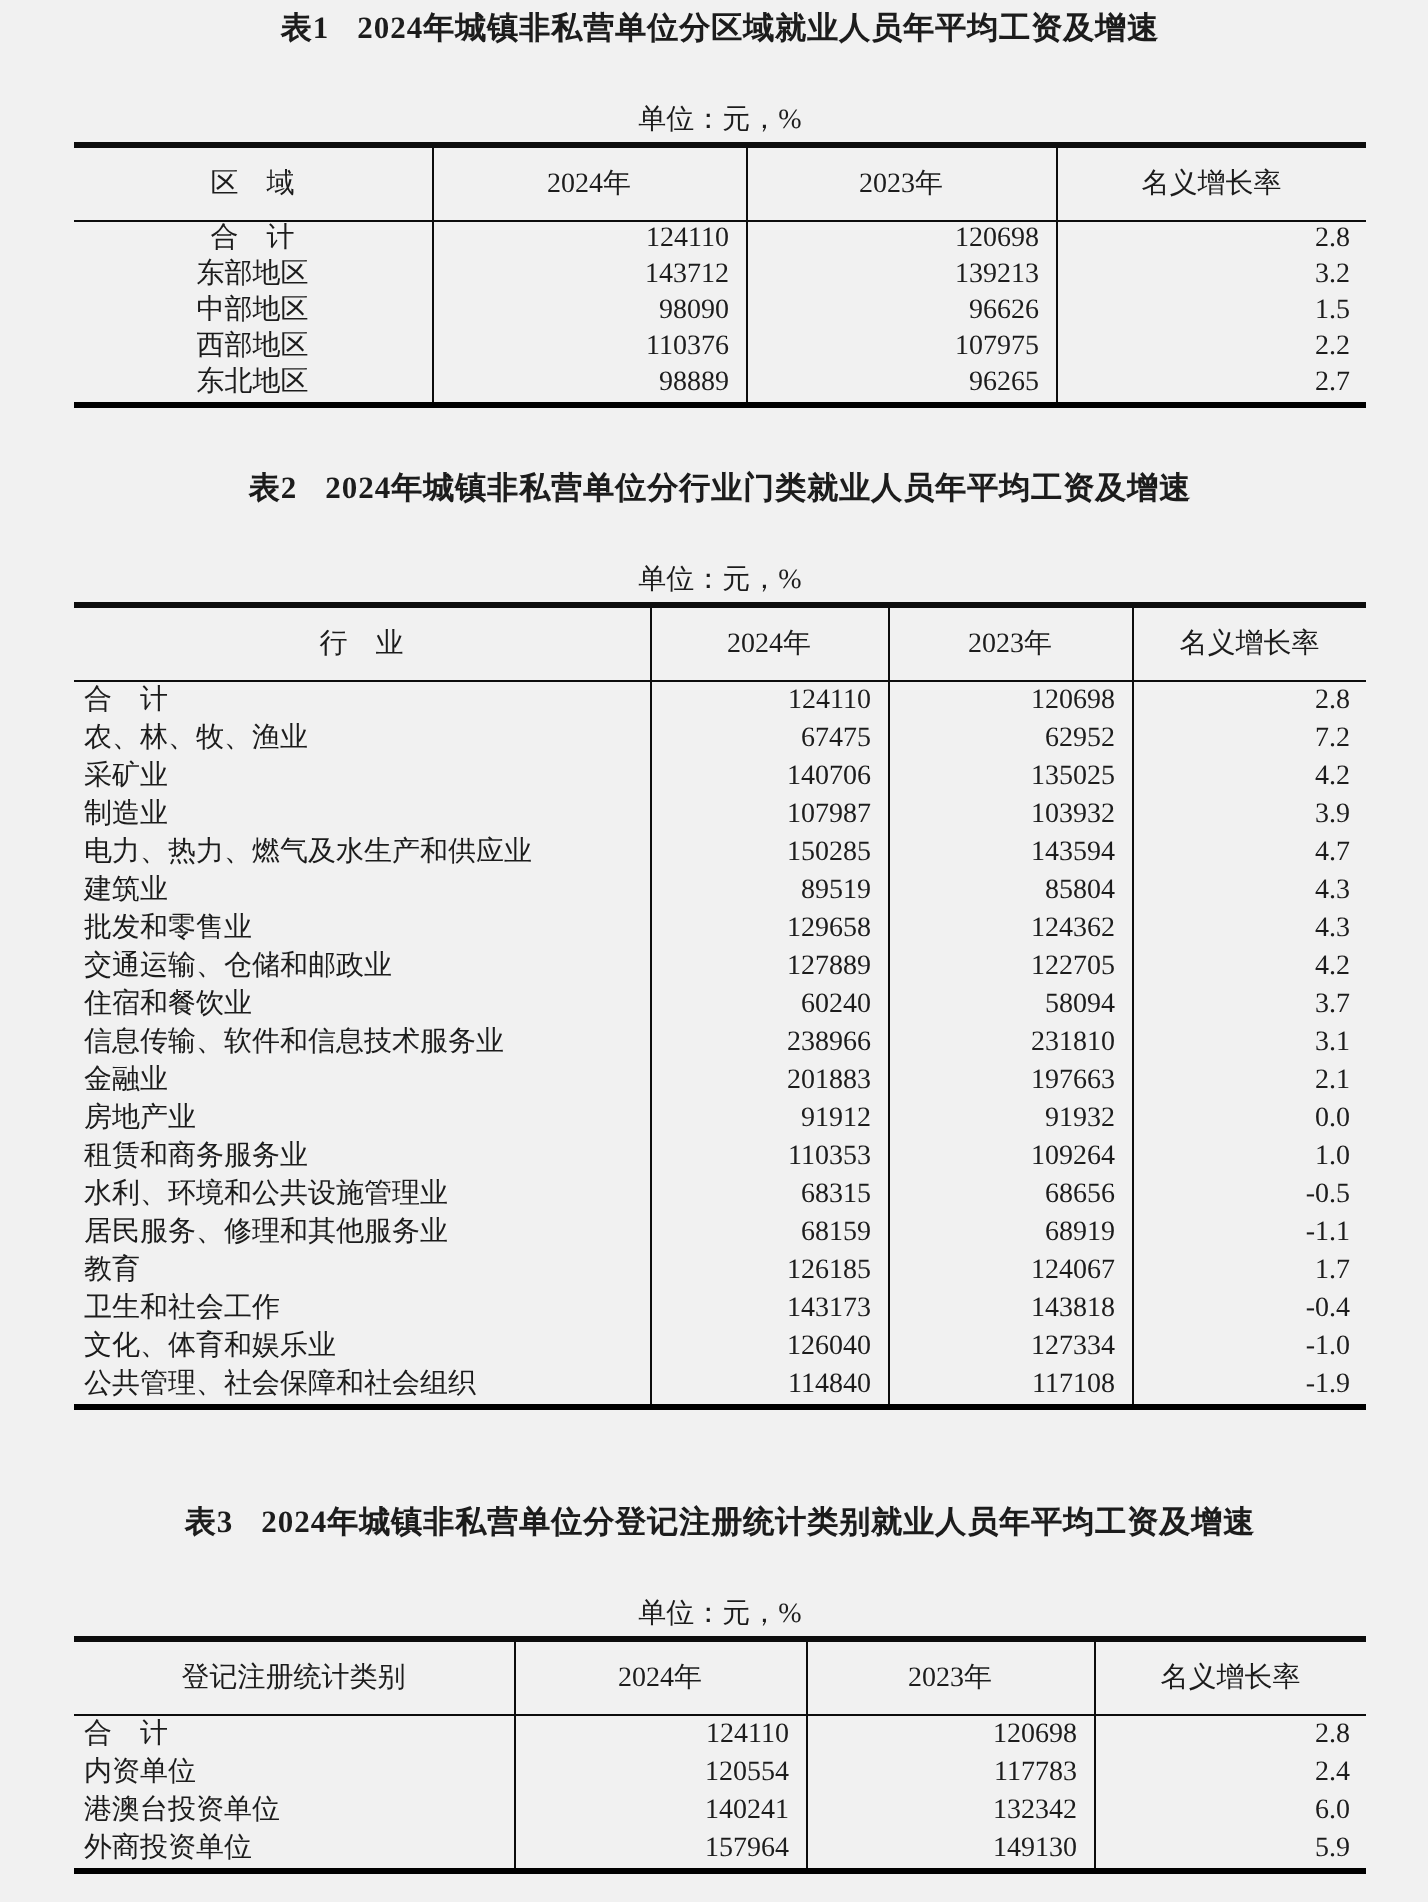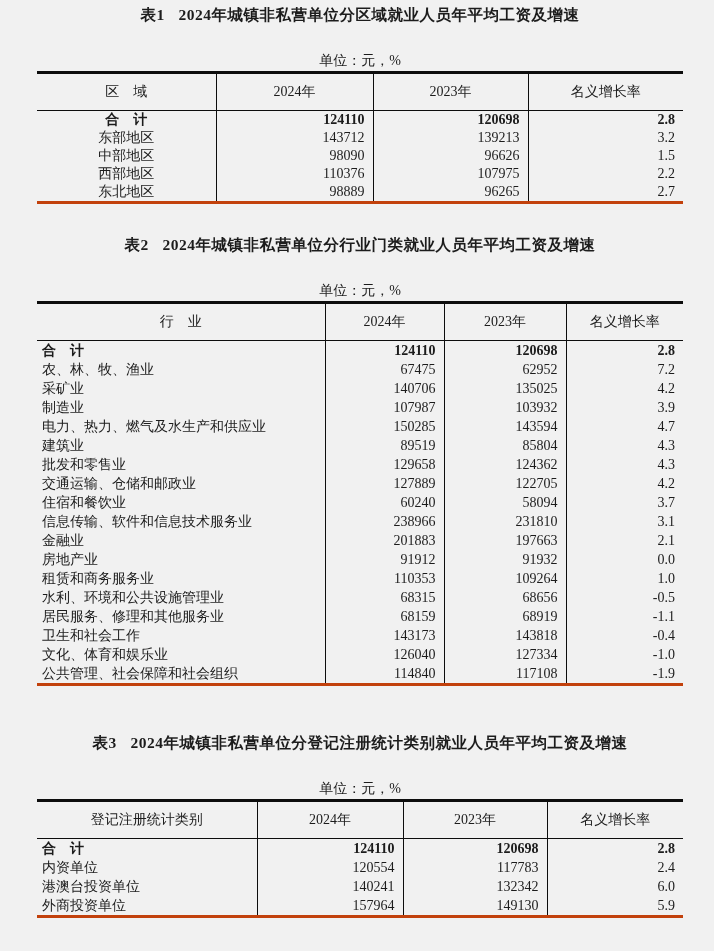--- a/index.html
+++ b/index.html
@@ -29,21 +29,21 @@
     font-size:14px;
     line-height:17px;
     margin-top:28px;
     margin-bottom:2px;
   }
   table{
     border-collapse:collapse;
     table-layout:fixed;
     width:646px;
     border-top:3px solid #0d0d0d;
-    border-bottom:3px solid #c2410c;
+    border-bottom:3px solid #000000;
   }
   th,td{
     border-right:1px solid #0d0d0d;
     padding:0;
     font-size:14px;
     overflow:hidden;
     white-space:nowrap;
   }
   th:last-child,td:last-child{border-right:none;}
   thead th{
@@ -51,21 +51,21 @@
     font-weight:normal;
     height:36px;
     text-align:center;
     vertical-align:middle;
   }
   tbody td{height:18px;line-height:18px;vertical-align:middle;}
   .t2 tbody td,.t3 tbody td{height:19px;line-height:19px;}
   td.num{text-align:right;padding-right:8px;}
   .t1 td.lab{text-align:center;}
   .t2 td.lab,.t3 td.lab{text-align:left;padding-left:5px;}
-  tr.total td{font-weight:bold;}
+  tr.total td{font-weight:normal;}
   
   .t1 col.c1{width:179px}.t1 col.c2{width:157px}.t1 col.c3{width:155px}.t1 col.c4{width:155px}
   .t2 col.c1{width:288px}.t2 col.c2{width:119px}.t2 col.c3{width:122px}.t2 col.c4{width:117px}
   .t3 col.c1{width:220px}.t3 col.c2{width:146px}.t3 col.c3{width:144px}.t3 col.c4{width:136px}
 </style>
 </head>
 <body>
 
 <div class="page">
   <div class="content">
@@ -226,20 +226,26 @@
               <td class="num">68656</td>
               <td class="num">-0.5</td>
             </tr>
             <tr>
               <td class="lab">居民服务、修理和其他服务业</td>
               <td class="num">68159</td>
               <td class="num">68919</td>
               <td class="num">-1.1</td>
             </tr>
             <tr>
+              <td class="lab">教育</td>
+              <td class="num">126185</td>
+              <td class="num">124067</td>
+              <td class="num">1.7</td>
+            </tr>
+            <tr>
               <td class="lab">卫生和社会工作</td>
               <td class="num">143173</td>
               <td class="num">143818</td>
               <td class="num">-0.4</td>
             </tr>
             <tr>
               <td class="lab">文化、体育和娱乐业</td>
               <td class="num">126040</td>
               <td class="num">127334</td>
               <td class="num">-1.0</td>

